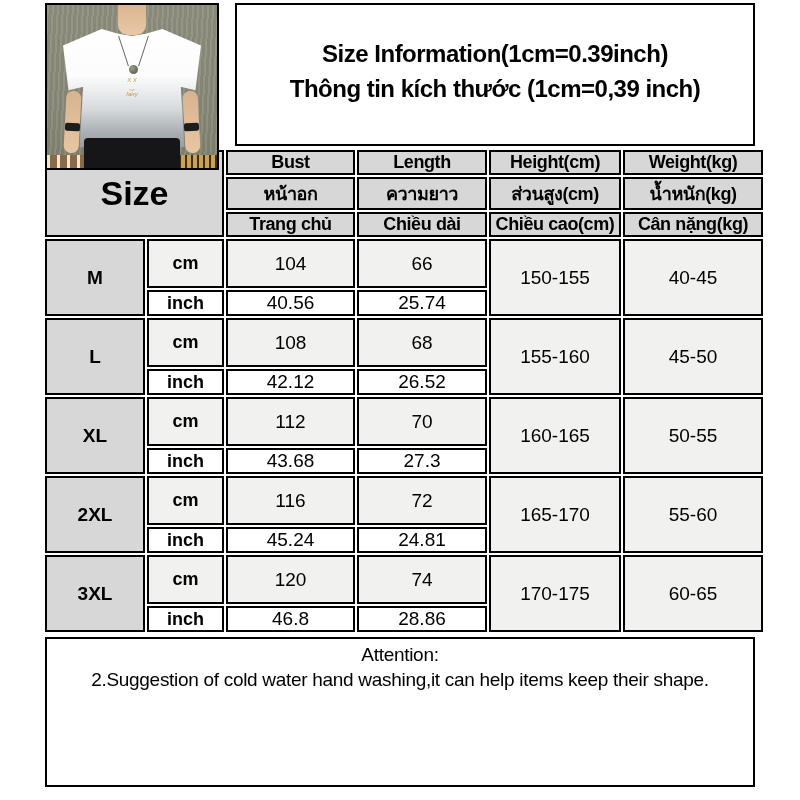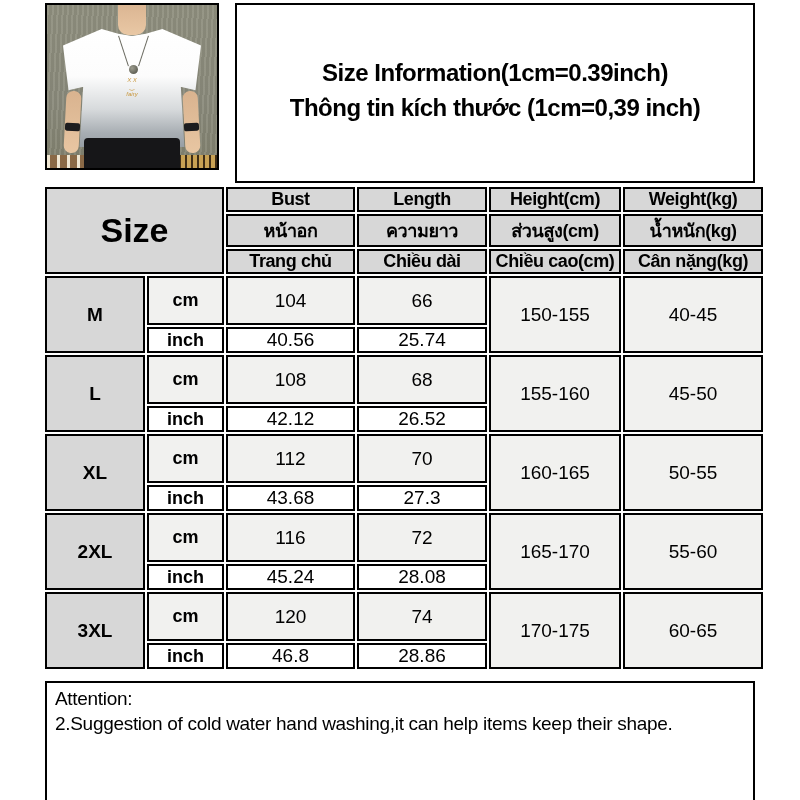--- a/index.html
+++ b/index.html
@@ -2,21 +2,21 @@
 <html><head>
 <meta charset="utf-8">
 <style>
   * { box-sizing: border-box; margin: 0; padding: 0; }
   html, body { width: 800px; height: 800px; background: #ffffff; }
   body { font-family: "Liberation Sans", "DejaVu Sans", sans-serif; color: #000; }
 
   .page { position: relative; width: 800px; height: 800px; padding: 3px 45px 0 45px; }
 
   
-  .top-row { display: flex; gap: 16px; height: 180px; }
+  .top-row { display: flex; gap: 16px; height: 143px; }
   .photo-box {
     position: relative; width: 174px; height: 167px; flex: 0 0 174px;
     border: 2px solid #000; overflow: hidden;
     background:
       repeating-linear-gradient(93deg, rgba(255,255,255,.06) 0 2px, rgba(0,0,0,.05) 2px 5px),
       linear-gradient(180deg, #90907f 0%, #8b8b7c 60%, #82826f 100%);
   }
   .floor { position: absolute; left: 0; right: 0; bottom: 0; height: 13px; }
   .floor-left {
     position: absolute; left: 0; bottom: 0; width: 46%; height: 13px;
@@ -83,23 +83,23 @@
   td.corner { background: #d7d7d7; font-weight: bold; font-size: 34px; }
   td.c-size { background: #d7d7d7; font-weight: bold; font-size: 19px; }
   td.c-unit { font-weight: bold; font-size: 18px; }
   td.c-val  { font-weight: normal; font-size: 19px; margin-top: 20px; }
   td.c-range{ background: #f1f1ef; font-weight: normal; font-size: 19px; }
   tr.r-cm  td.c-unit, tr.r-cm  td.c-val { background: #f1f1ef; height: 49px; }
   tr.r-inch td.c-unit, tr.r-inch td.c-val { background: #ffffff; height: 15px; }
 
   
   .attention-box {
-    margin-top: 10px; width: 710px; height: 150px;
+    margin-top: 3px; width: 710px; height: 150px;
     border: 2px solid #000; background: #fff;
-    padding: 3px 8px; font-size: 19px; line-height: 1.33; letter-spacing: -0.3px;
+    padding: 3px 8px; font-size: 19px; line-height: 1.33; letter-spacing: -0.3px; text-align: center;
   }
 </style>
 </head>
 <body>
 
 <div class="page">
 
   <div class="top-row">
 
     <div class="photo-box">
@@ -204,21 +204,21 @@
         <td class="c-size" rowspan="2">2XL</td>
         <td class="c-unit">cm</td>
         <td class="c-val">116</td>
         <td class="c-val">72</td>
         <td class="c-range" rowspan="2">165-170</td>
         <td class="c-range" rowspan="2">55-60</td>
       </tr>
       <tr class="r-inch">
         <td class="c-unit">inch</td>
         <td class="c-val">45.24</td>
-        <td class="c-val">28.08</td>
+        <td class="c-val">24.81</td>
       </tr>
 
       <tr class="r-cm">
         <td class="c-size" rowspan="2">3XL</td>
         <td class="c-unit">cm</td>
         <td class="c-val">120</td>
         <td class="c-val">74</td>
         <td class="c-range" rowspan="2">170-175</td>
         <td class="c-range" rowspan="2">60-65</td>
       </tr>

